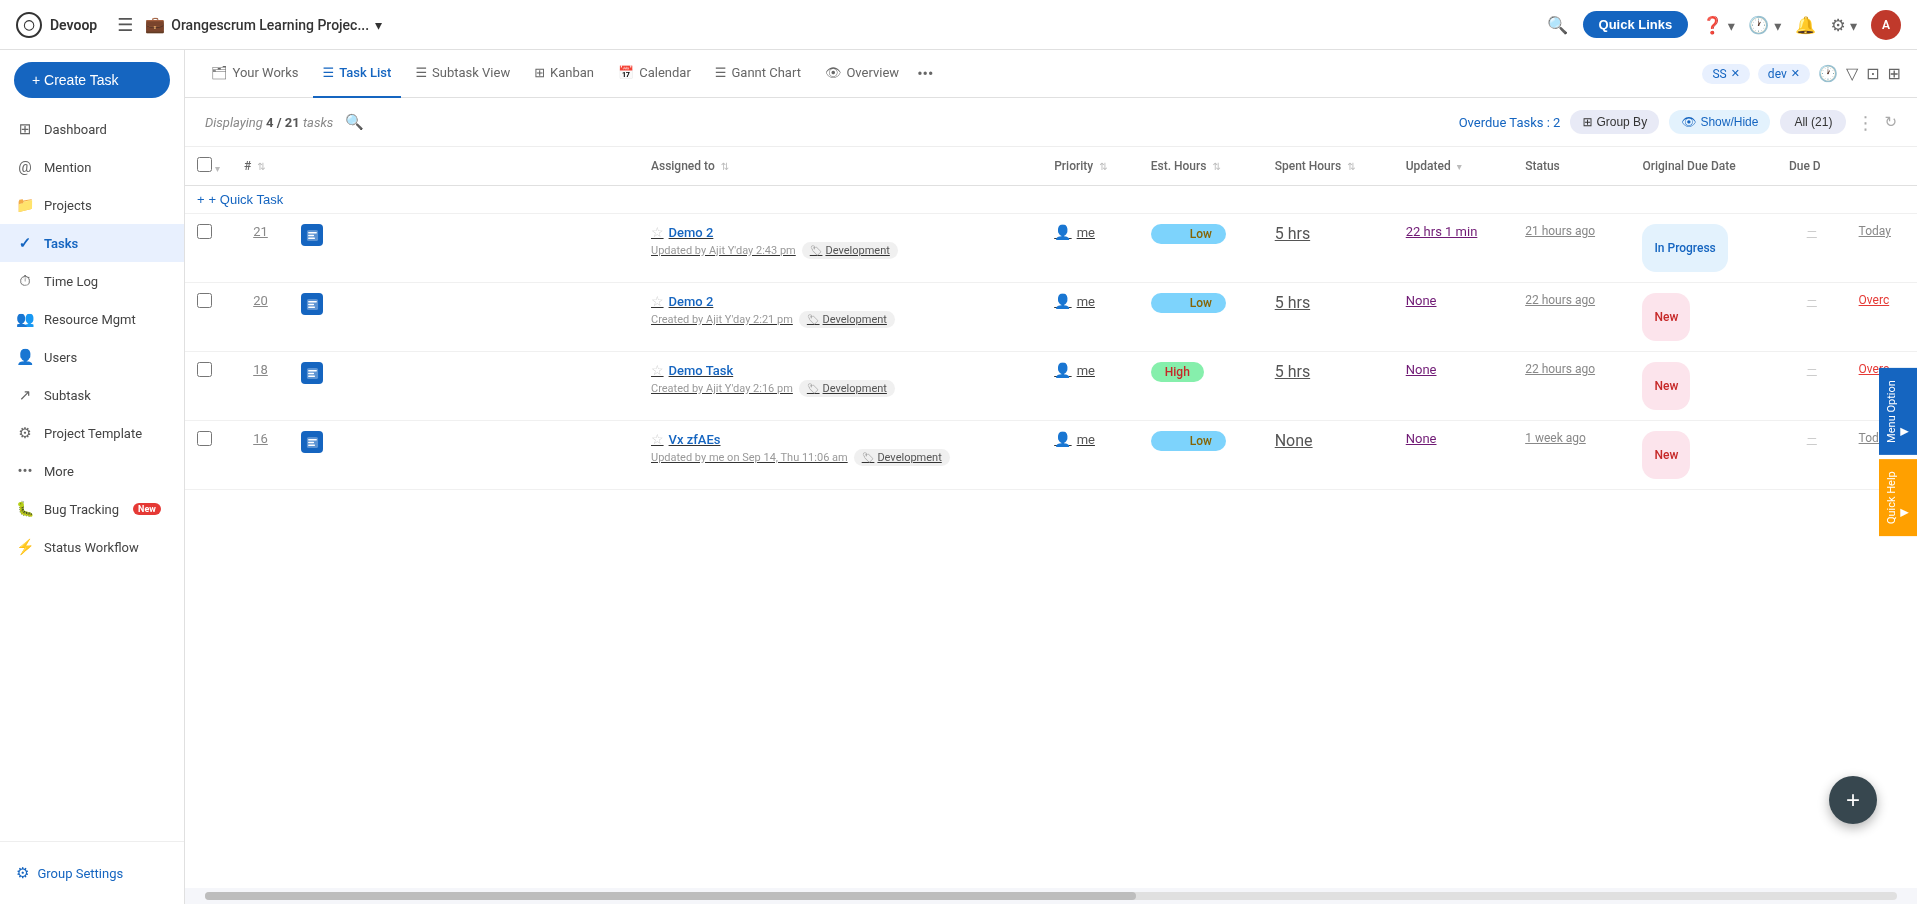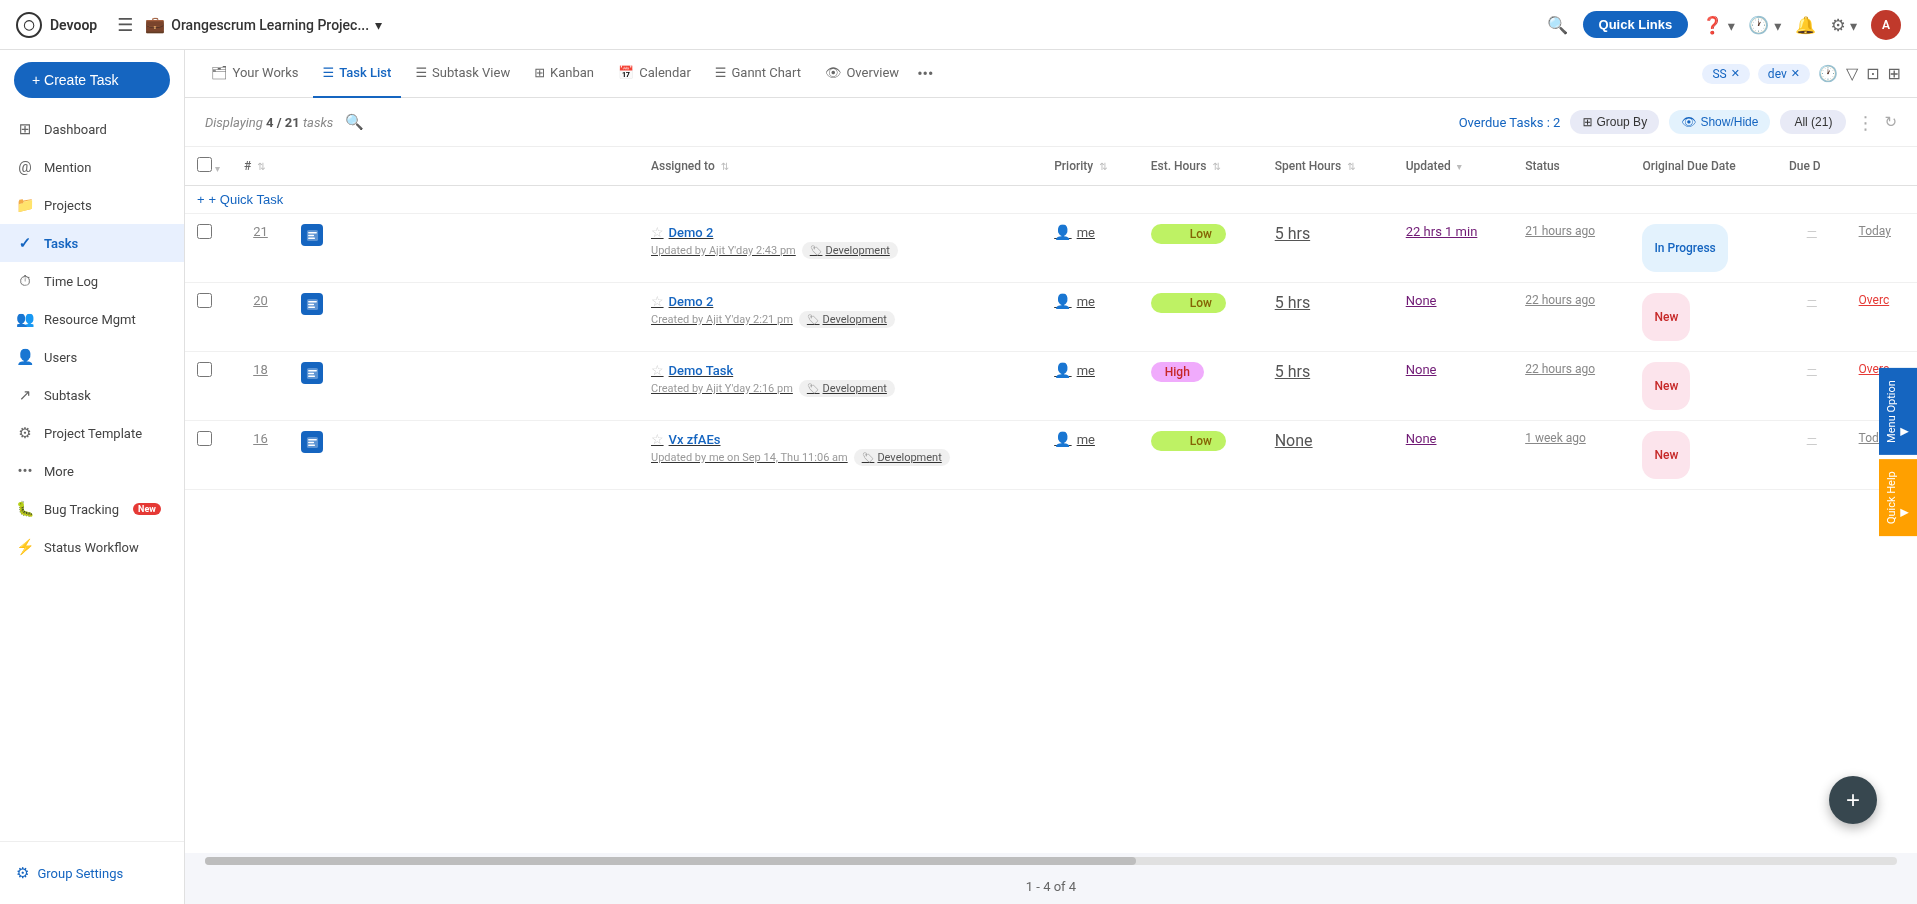--- a/index.html
+++ b/index.html
@@ -81,22 +81,22 @@
     .task-type-badge svg { width: 13px; height: 13px; fill: #fff; }
     .task-info { }
     .task-name { color: #1565c0; font-size: 13px; font-weight: 500; cursor: pointer; display: flex; align-items: center; gap: 5px; }
     .star-icon { color: #ccc; font-size: 14px; cursor: pointer; }
     .task-meta { font-size: 11px; color: #999; margin-top: 2px; display: flex; align-items: center; gap: 6px; }
     .task-tag { background: #f0f0f0; color: #555; border-radius: 10px; padding: 2px 8px; font-size: 11px; display: flex; align-items: center; gap: 3px; }
     .tag-icon { font-size: 10px; color: #999; }
     .assigned-cell { display: flex; align-items: center; gap: 5px; color: #555; font-size: 13px; }
     .person-icon { font-size: 14px; color: #999; }
     .priority-badge { border-radius: 12px; padding: 3px 14px; font-size: 12px; font-weight: 500; display: inline-block; text-align: center; }
-    .priority-low { background: #bef264; color: #856404; padding-left: 39px; }
-    .priority-high { background: #f0abfc; color: #c62828; }
+    .priority-low { background: #7dd3fc; color: #856404; padding-left: 39px; }
+    .priority-high { background: #86efac; color: #c62828; }
     .est-hours { font-size: 16px; color: #555; }
     .spent-hours { font-size: 13px; color: #701a75; }
     .updated-time { font-size: 12px; color: #888; }
     .status-badge { border-radius: 14px; padding: 17px 12px; font-size: 12px; font-weight: 500; display: inline-block; text-align: center; }
     .status-inprogress { background: #e3f2fd; color: #1565c0; }
     .status-new { background: #fce4ec; color: #c62828; }
     .dash-cell { color: #ccc; text-align: center; }
     .due-date { font-size: 12px; color: #888; }
     .due-date.overdue { color: #e53935; }
 
@@ -512,23 +512,20 @@
             </tbody>
         </table>
       </div>
 
       <div class="scrollbar-row">
         <div class="scrollbar-track">
           <div class="scrollbar-thumb"></div>
         </div>
       </div>
 
-      <div class="pagination">
-        <span>1 - 4 of 4</span>
-      </div>
     </div>
   </div>
 </div>
 
 <button class="fab">+</button>
 
 <div class="side-tabs">
   <div class="side-tab menu-option">
     <span>Menu Option</span>
     <span style="display:block;transform:rotate(0deg);margin-top:4px;">◀</span>

